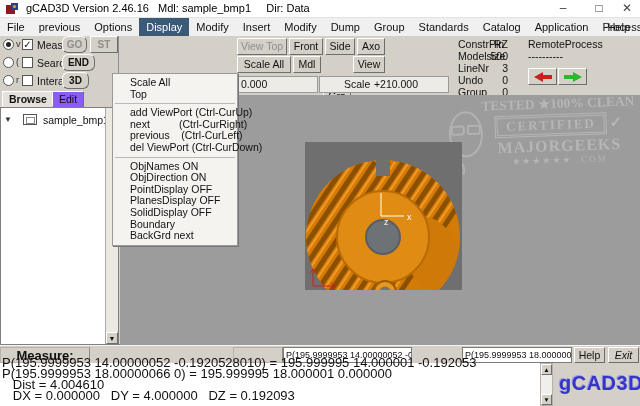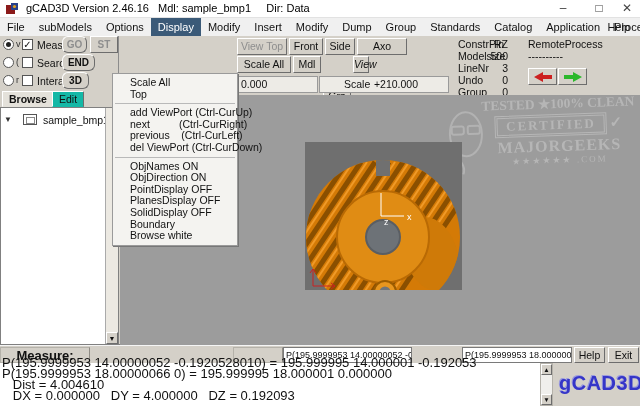--- a/index.html
+++ b/index.html
@@ -29,21 +29,21 @@
   .radio { position:absolute; left:3px; top:3px; width:11px; height:11px; border-radius:50%; background:#fff; border:1px solid #555; }
   .radio.sel::after { content:""; position:absolute; left:2px; top:2px; width:5px; height:5px; border-radius:50%; background:#222; }
   .lp-tag { position:absolute; left:16px; top:3px; font-size:9px; color:#333; }
   .checkbox { position:absolute; left:22px; top:3px; width:11px; height:11px; background:#fff; border:1px solid #555; font-size:10px; line-height:10px; text-align:center; }
   .lp-label { position:absolute; left:37px; top:3px; font-size:10.5px; white-space:nowrap; }
   .btn3d { background:#d4d0c8; border:1px solid; border-color:#ffffff #6d6d6d #6d6d6d #ffffff; font-size:10px; font-weight:bold; text-align:center; }
   .lp-btn1 { position:absolute; left:62px; top:0; height:17px; line-height:15px;border-radius:6px; }
   .lp-btn2 { position:absolute; left:90px; top:0; width:28px; height:17px; line-height:15px; }
   .disabled-text { color:#8e8e8e; }
   #lp-tabs { position:absolute; left:0; top:54px; width:119px; height:17px; }
-  .tab { position:absolute; top:1px; height:16px; line-height:15px; padding:0 6px; font-size:10.5px; background:#14b8a6; border:1px solid; border-color:#fff #6d6d6d transparent #fff; }
+  .tab { position:absolute; top:1px; height:16px; line-height:15px; padding:0 6px; font-size:10.5px; background:#8b5cf6; border:1px solid; border-color:#fff #6d6d6d transparent #fff; }
   .tab.active { background:#e4e1da; font-weight:bold; }
   #tree { position:absolute; left:0; top:71px; width:119px; height:238px; background:#ffffff; border:1px solid #808080; }
   .tree-item { position:absolute; left:0; width:100px; height:16px; }
   .tree-arrow { position:absolute; left:3px; top:3px; font-size:8px; color:#333; }
   .tree-connector { position:absolute; left:8px; top:-6px; width:10px; height:13px; border-left:1px solid #999; border-bottom:1px solid #999; }
   .icon-model { position:absolute; left:22px; top:2px; width:14px; height:11px; background:#fff; border:1px solid #555; }
   .icon-model::after { content:""; position:absolute; left:2px; top:2px; width:7px; height:5px; border:1px solid #888; }
   .icon-bricks { position:absolute; left:21px; top:2px; width:16px; height:11px;
       background:repeating-linear-gradient(#9b1f1f 0 4px, #ffffff 4px 5.5px); border:1px solid #6b1414; }
   .tree-label { position:absolute; left:42px; top:2px; font-size:10.5px; white-space:nowrap; }
@@ -88,21 +88,21 @@
   #measurebar { position:absolute; left:0; top:345px; width:640px; height:18px; background:#d4d0c8; border-top:1px solid #f5f5f5; }
   .mb-seg { position:absolute; top:1px; height:16px; line-height:15px; border:1px solid #b5b2aa; border-right-color:#8f8c85; font-size:13px; }
   #mb-label { left:0; width:90px; text-align:center; font-weight:bold; }
   #mb-mode { left:90px; width:143px; padding-left:5px; white-space:pre;margin-top:24px; }
   #mb-blank1 { left:233px; width:50px; }
   .mb-input { position:absolute; top:1px; height:16px; background:#fff; border:1px solid #7a7a7a; font-size:9px; line-height:14px; padding-left:2px; white-space:nowrap; overflow:hidden; }
   #mb-input1 { left:283px; width:129px; }
   #mb-input2 { left:462px; width:110px; }
   .mb-btn { position:absolute; top:1px; height:16px; line-height:14px; font-weight:normal; font-size:10.5px; }
   #mb-help { left:574px; width:31px; }
-  #mb-exit { left:608px; width:31px; }
+  #mb-exit { left:608px; width:31px;font-style:italic; }
 
   
   #console { position:absolute; left:0; top:363px; width:640px; height:43px; background:#ffffff; }
   #console-lines { position:absolute; left:2px; top:-6px; width:536px; font-size:13px; line-height:11px; white-space:pre; overflow:hidden; height:49px; }
   #console-scrollbar { position:absolute; left:540px; top:0; width:13px; height:43px; background:#f0efec; border:1px solid #b5b2aa; }
   .sb-btn { position:absolute; left:0px; width:11px; height:11px; font-size:6.5px; line-height:10px; text-align:center; }
   #sb-up { top:0px; } #sb-down { bottom:0px; }
   #logo-panel { position:absolute; left:553px; top:0; width:87px; height:43px; background:#d4d0c8; }
   #logo { position:absolute; left:6px; top:9px; font-size:20px; font-weight:bold; color:#3535c8; letter-spacing:0.5px; text-shadow:-1px -1px 0 #9a9ade; }
 </style>
@@ -118,21 +118,21 @@
       <circle cx="8.5" cy="3.5" r="1.6" fill="#e0a020"></circle>
     </svg>
     <span id="window-title">gCAD3D Version 2.46.16   Mdl: sample_bmp1     Dir: Data</span>
     <span id="btn-min" class="win-ctl">–</span>
     <span id="btn-max" class="win-ctl">□</span>
     <span id="btn-close" class="win-ctl">✕</span>
   </div>
 
   <div id="menubar">
     <span class="menu-item">File</span>
-    <span class="menu-item">subModels</span>
+    <span class="menu-item">previous</span>
     <span class="menu-item">Options</span>
     <span class="menu-item active">Display</span>
     <span class="menu-item">Modify</span>
     <span class="menu-item">Insert</span>
     <span class="menu-item">Modify</span>
     <span class="menu-item">Dump</span>
     <span class="menu-item">Group</span>
     <span class="menu-item">Standards</span>
     <span class="menu-item">Catalog</span>
     <span class="menu-item">Application</span>
@@ -179,25 +179,25 @@
         <div id="tree-scrollbar">
           <span id="tree-scroll-down" class="btn3d">▼</span>
         </div>
       </div>
     </div>
 
     <div id="toolbar">
       <span class="btn3d tb-btn disabled-text" style="left:117px; top:2px; width:50px;">View Top</span>
       <span class="btn3d tb-btn" style="left:169px; top:2px; width:34px;">Front</span>
       <span class="btn3d tb-btn" style="left:205px; top:2px; width:30px;">Side</span>
-      <span class="btn3d tb-btn" style="left:237px; top:2px; width:50px;">Axo</span>
+      <span class="btn3d tb-btn" style="left:237px; top:2px; width:28px;">Axo</span>
       <span class="btn3d tb-btn" style="left:117px; top:20px; width:54px;">Scale All</span>
       <span class="btn3d tb-btn" style="left:173px; top:20px; width:28px;">Mdl</span>
       <span class="btn3d tb-btn" style="left:203px; top:20px; width:28px;margin-top:32px;">Grp</span>
-      <span class="btn3d tb-btn" style="left:233px; top:20px; width:16px;font-style:italic;">View</span>
+      <span class="btn3d tb-btn" style="left:233px; top:20px; width:32px;">View</span>
       <div id="scale-field">0.000</div>
       <div id="scale-box">
         <span>Scale</span>
         <span>+210.000</span>
       </div>
     </div>
 
     <div id="info-panel">
       <div class="info-row" style="top:2px;">
         <span class="info-label">ConstrPln</span>
@@ -332,21 +332,21 @@
       <div class="dd-item">next          (Ctrl-CurRight)</div>
       <div class="dd-item">previous    (Ctrl-CurLeft)</div>
       <div class="dd-item">del ViewPort (Ctrl-CurDown)</div>
       <div class="dd-sep"></div>
       <div class="dd-item">ObjNames ON</div>
       <div class="dd-item">ObjDirection ON</div>
       <div class="dd-item">PointDisplay OFF</div>
       <div class="dd-item">PlanesDisplay OFF</div>
       <div class="dd-item">SolidDisplay OFF</div>
       <div class="dd-item">Boundary</div>
-      <div class="dd-item">Browse white</div>
+      <div class="dd-item">BackGrd next</div>
     </div>
   </div>
 
   <div id="measurebar">
     <span id="mb-label" class="mb-seg">Measure:</span>
     <span id="mb-mode" class="mb-seg">Point/Point   (distance)</span>
     <span id="mb-blank1" class="mb-seg"></span>
     <span id="mb-input1" class="mb-input">P(195.9999953 14.00000052 -0.192</span>
     <span id="mb-input2" class="mb-input">P(195.9999953 18.00000066 0)</span>
     <span id="mb-help" class="btn3d mb-btn">Help</span>

